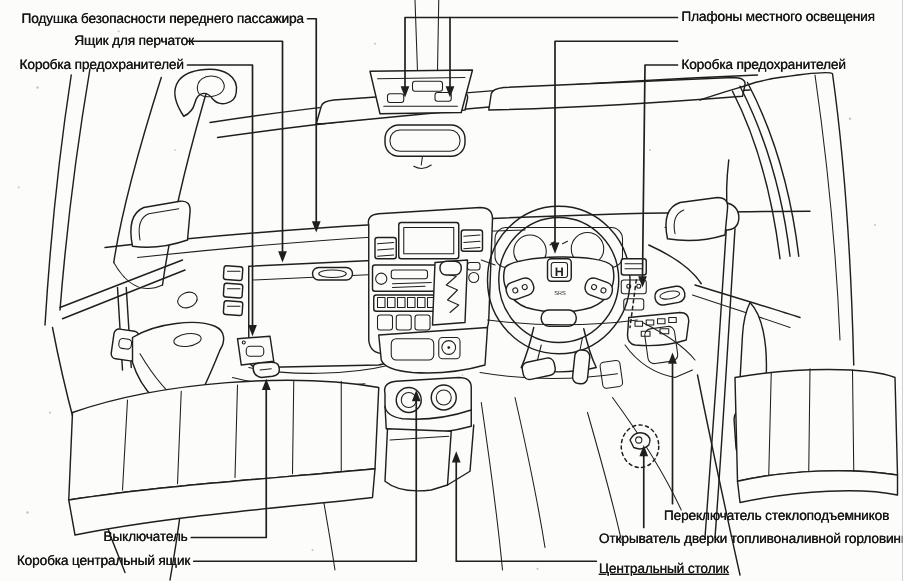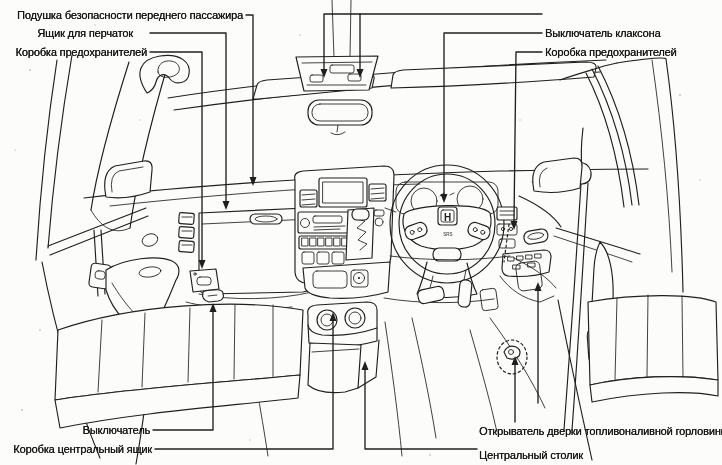--- a/index.html
+++ b/index.html
@@ -367,22 +367,23 @@
     <polyline class="ldr" points="515,422 515,365"></polyline>
     <polygon class="arw" points="511.5,365 518.5,365 515,356"></polygon>
   </g>
   <g>
     <polyline class="ldr" points="477,449 365,449 365,370"></polyline>
     <polygon class="arw" points="361.5,370 368.5,370 365,361"></polygon>
   </g>
 </svg>
 
 <div class="lbl" style="right:479px; top:9px;">Подушка безопасности переднего пассажира</div>
-<div class="lbl" style="right:589px; top:27px;">Ящик для перчаток</div>
+<div class="lbl" style="right:567px; top:27px;">Ящик для перчаток</div>
 <div class="lbl" style="right:575px; top:46px;">Коробка предохранителей</div>
-<div class="lbl" style="left:545px;  top:27px;">Выключатель клаксона</div>
+<div class="lbl" style="left:545px;  top:8px;">Плафоны местного освещения</div>
 <div class="lbl" style="left:545px;  top:46px;">Коробка предохранителей</div>
 <div class="lbl" style="right:572px; top:424px;">Выключатель</div>
 <div class="lbl" style="right:570px; top:443px;">Коробка центральный ящик</div>
+<div class="lbl" style="left:531px;  top:407px;">Переключатель стеклоподъемников</div>
 <div class="lbl" style="left:479px;  top:425px;">Открыватель дверки топливоналивной горловины</div>
-<div class="lbl" style="left:479px;  top:449px;">Центральный столик</div>
+<div class="lbl" style="left:479px;  top:449px;text-decoration:underline;">Центральный столик</div>
 
 </div>
 
 </body></html>

